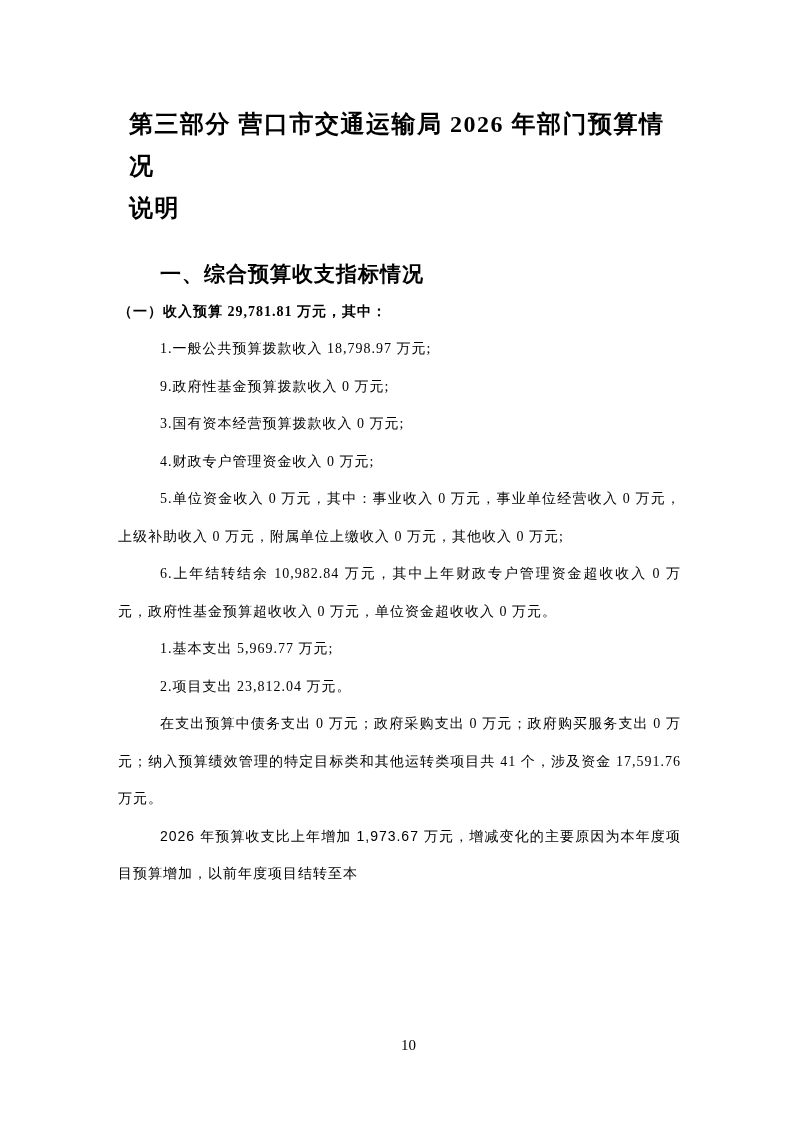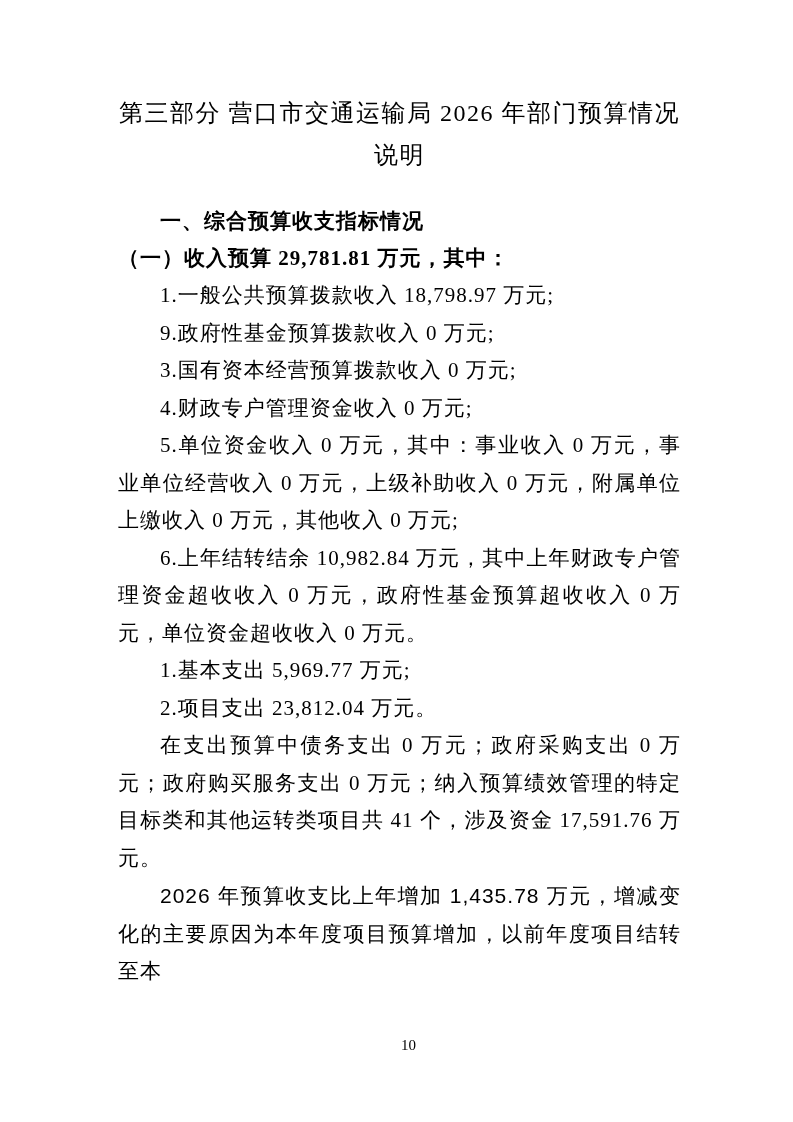--- a/index.html
+++ b/index.html
@@ -14,40 +14,40 @@
     margin: 0 auto;
     background: #ffffff;
     color: #000000;
     box-sizing: border-box;
     padding: 92px 112px 0 118px;
     overflow: hidden;
     font-family: "Liberation Serif", serif;
   }
   .doc-title {
     font-family: "Liberation Serif", serif;
-    font-weight: normal;
+    font-weight: bold;
     font-size: 24px;
     line-height: 42px;
-    text-align: center;
+    text-align: left;
     letter-spacing: 1.5px;
-    margin: 0;
+    margin: 11px;
   }
   .section-heading {
     margin: 26px 0 0 0;
     font-family: "Liberation Sans", sans-serif;
     font-weight: 600;
     font-size: 21px;
     line-height: 37.5px;
     text-indent: 42px;
     letter-spacing: 1px;
     text-align: left;
   }
   .para {
     margin: 0;
-    font-size: 21px;
+    font-size: 14px;
     line-height: 37.5px;
     letter-spacing: 1px;
     text-align: justify;
     text-justify: inter-ideograph;
     font-family: "Liberation Serif", serif;
   }
   .indent-2 { text-indent: 42px; }
   .indent-15 { text-indent: 33px; }
   .lead-bold {
     font-weight: bold;
@@ -87,17 +87,17 @@
   <p class="para indent-2">4.财政专户管理资金收入 0 万元;</p>
   <p class="para indent-2">5.单位资金收入 0 万元，其中：事业收入 0 万元，事业单位经营收入 0 万元，上级补助收入 0 万元，附属单位上缴收入 0 万元，其他收入 0 万元;</p>
   <p class="para indent-2">6.上年结转结余 10,982.84 万元，其中上年财政专户管理资金超收收入 0 万元，政府性基金预算超收收入 0 万元，单位资金超收收入 0 万元。</p>
 
 
   <p class="para indent-2">1.基本支出 5,969.77 万元;</p>
   <p class="para indent-2">2.项目支出 23,812.04 万元。</p>
 
   <p class="para indent-2">在支出预算中债务支出 0 万元；政府采购支出 0 万元；政府购买服务支出 0 万元；纳入预算绩效管理的特定目标类和其他运转类项目共 41 个，涉及资金 17,591.76 万元。</p>
 
-  <p class="para indent-2 change-para">2026 年预算收支比上年增加 1,435.78 万元，增减变化的主要原因为本年度项目预算增加，以前年度项目结转至本</p>
+  <p class="para indent-2 change-para">2026 年预算收支比上年增加 1,973.67 万元，增减变化的主要原因为本年度项目预算增加，以前年度项目结转至本</p>
 
   <div class="page-number">10</div>
 
 </div>
 
 </body></html>

